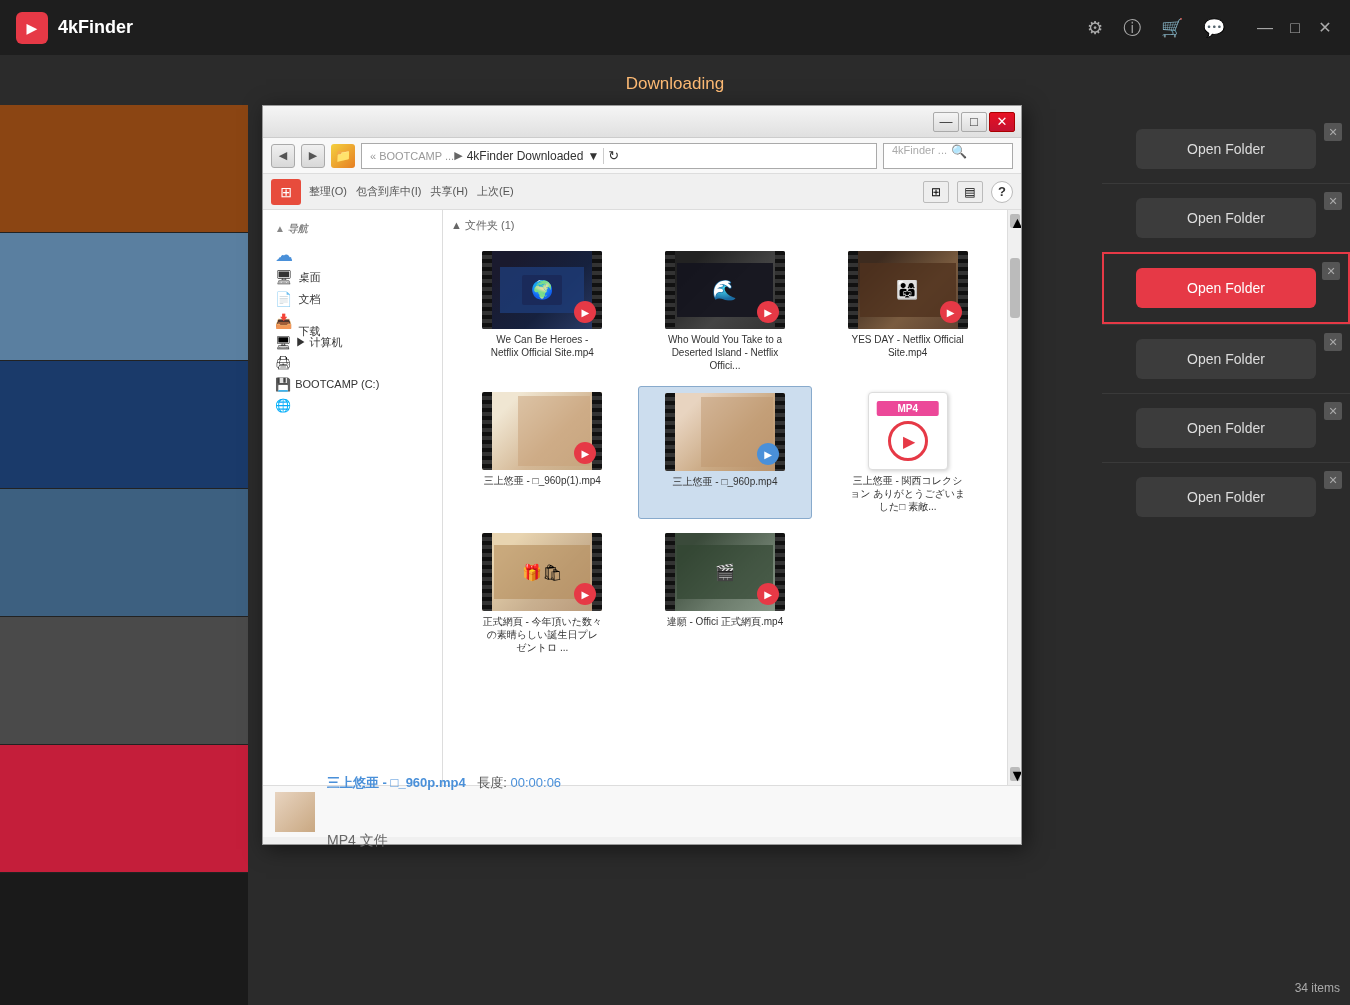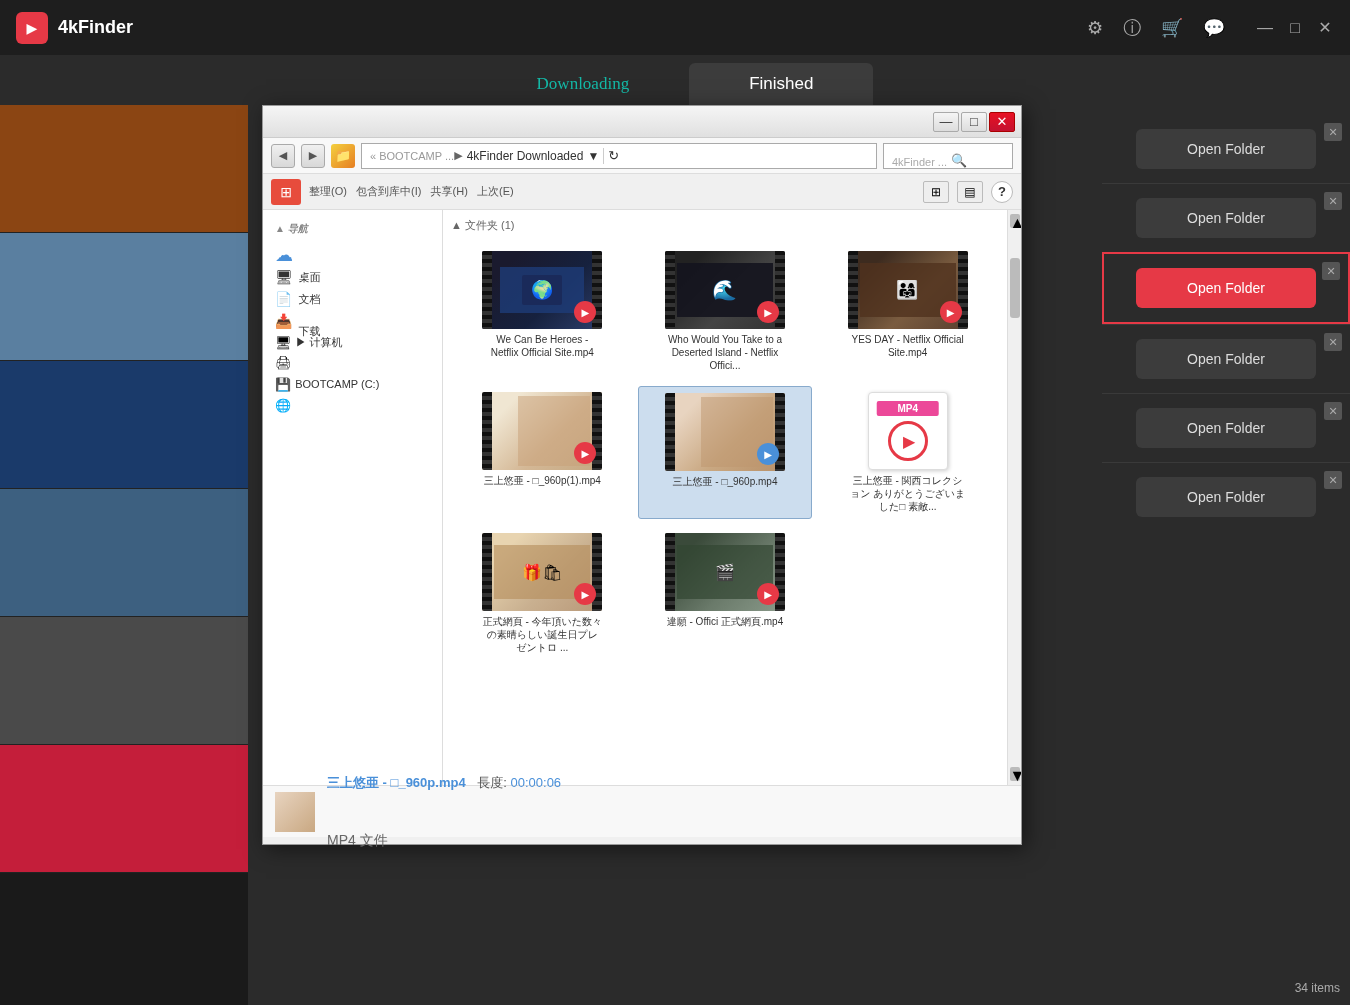--- a/index.html
+++ b/index.html
@@ -82,23 +82,22 @@
       height: 42px;
       padding: 0 60px;
       display: flex;
       align-items: center;
       justify-content: center;
       font-size: 17px;
       cursor: pointer;
       border-radius: 6px 6px 0 0;
     }
     .tab-downloading {
-      color: #14b8a6;
+      color: #fdba74;
       background: transparent;
-      font-family: Liberation Serif, serif;
     }
     .tab-finished {
       color: white;
       background: #3c3c3c;
       font-weight: 500;
     }
 
     
     .main-content {
       display: flex;
@@ -197,21 +196,21 @@
       padding: 0 8px;
       font-size: 12px;
       color: #333;
     }
     .fe-search-box {
       width: 130px;
       height: 26px;
       background: white;
       border: 1px solid #aaa;
       display: flex;
-      align-items: flex-end;
+      align-items: flex-start;
       padding: 0 8px;
       font-size: 12px;
       color: #666;
       gap: 4px;
     }
     .fe-toolbar {
       height: 36px;
       background: #f0f0f0;
       border-bottom: 1px solid #ddd;
       display: flex;
@@ -538,23 +537,20 @@
       <span class="win-btn">□</span>
       <span class="win-btn">✕</span>
     </div>
   </div>
 </div>
 
 <div class="tab-bar">
   <div class="tab tab-downloading">
     <span>Downloading</span>
   </div>
-  <div class="tab tab-finished">
-    <span>Finished</span>
-  </div>
 </div>
 
 <div class="main-content">
 
   <div class="left-sidebar">
     <div class="thumb-item thumb-bg-1"></div>
     <div class="thumb-item thumb-bg-2"></div>
     <div class="thumb-item thumb-bg-3"></div>
     <div class="thumb-item thumb-bg-4"></div>
     <div class="thumb-item thumb-bg-5"></div>

